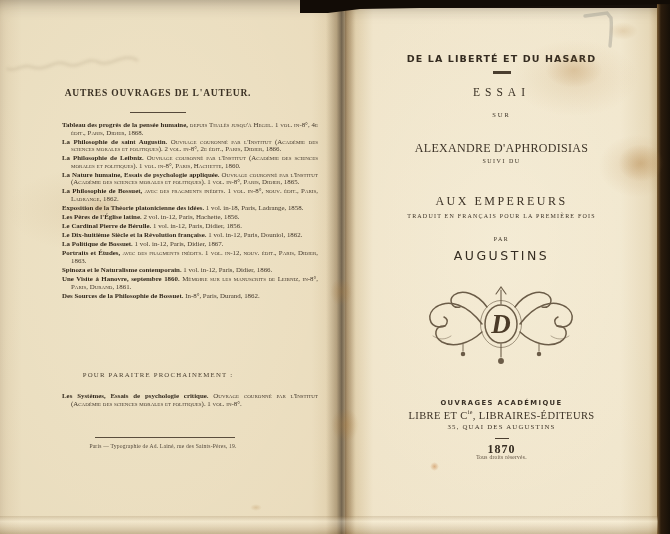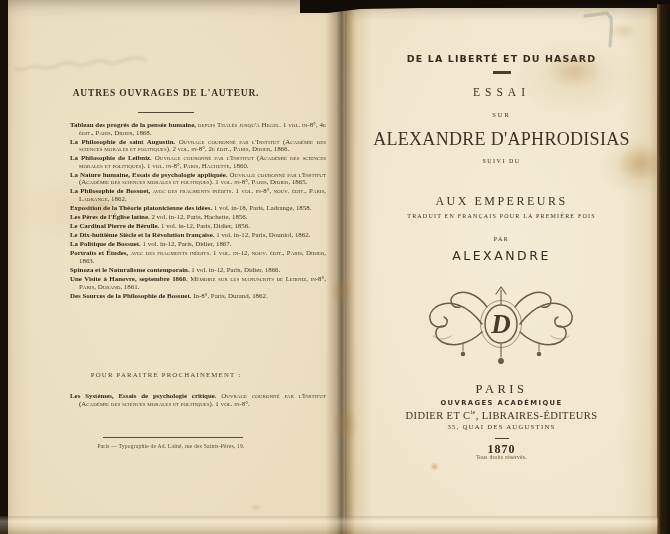--- a/index.html
+++ b/index.html
@@ -3,21 +3,21 @@
 <meta charset="utf-8">
 <style>
   html,body{margin:0;padding:0;background:#0e0a06;}
   .photo{position:relative;width:670px;height:534px;overflow:hidden;background:#17100a;
          font-family:"Liberation Serif", serif;}
   .photo *{box-sizing:border-box;}
 
   
   .page{position:absolute;}
   .page-left{
-    left:8px; top:0; width:362px; height:534px;
+    left:0; top:0; width:362px; height:534px;
     background:
       radial-gradient(ellipse 120px 60px at 90px 210px, rgba(164,120,62,.10), transparent 70%),
       radial-gradient(ellipse 300px 500px at 40% 45%, rgba(255,250,230,.25), transparent 80%),
       linear-gradient(90deg,#dfcfae 0,#e9dcbd 6%,#eadcbd 86%,#d9c6a0 96%,#b79c72 100%);
     box-shadow: inset 0 12px 18px -12px rgba(40,25,10,.45), inset 0 -10px 14px -12px rgba(60,40,18,.35);
     font-family: Liberation Serif, serif;
   }
   .page-right{
     left:345px; top:8px; width:313px; height:526px;
     background:
@@ -64,21 +64,21 @@
     font-size:5.6px; letter-spacing:0.2px; color:#52473a;}
 
   
   .rp-line{position:absolute; left:0; width:313px; text-align:center; color:#3c3226;}
   .rp-series{top:45px; font-family:"DejaVu Sans", sans-serif; font-weight:bold;
     font-size:9.5px; letter-spacing:1.1px; color:#352c21;}
   .rp-rule1{position:absolute; left:148px; top:63px; width:18px;
     border-top:2px solid #4a3e2f; border-bottom:1px solid #4a3e2f; height:2px;}
   .rp-essai{top:78px; font-size:11.5px; letter-spacing:5px; color:#3a3125;}
   .rp-sur{top:103px; font-size:6.5px; letter-spacing:2px;}
-  .rp-main{top:121px; font-size:18px; letter-spacing:0.3px; color:#3e3428; white-space:nowrap;}
+  .rp-main{top:133px; font-size:12px; letter-spacing:0.3px; color:#3e3428; white-space:nowrap;}
   .rp-suivi{top:150px; font-size:6px; letter-spacing:1.5px;}
   .rp-traite{top:165px; font-size:11.5px; letter-spacing:0.3px; color:#3a3126; white-space:nowrap;}
   .rp-empereurs{top:186px; font-size:12px; letter-spacing:2.5px;}
   .rp-traduit{top:205px; font-size:6px; letter-spacing:1.2px;}
   .rp-par{top:228px; font-size:6px; letter-spacing:1.5px;}
   .rp-author{top:240px; font-family:"DejaVu Sans", sans-serif; font-size:12.5px;
     letter-spacing:2.5px; color:#352d22;}
   .rp-ornament{position:absolute; left:76px; top:272px; width:160px; height:96px;}
   .rp-paris{top:374px; font-size:12.5px; letter-spacing:3.5px; color:#382f24;}
   .rp-lib{top:391px; font-family:"DejaVu Sans", sans-serif; font-weight:bold;
@@ -138,21 +138,21 @@
   <div class="page page-right">
     <div class="rp-line rp-series">DE LA LIBERTÉ ET DU HASARD</div>
     <div class="rp-rule1"></div>
     <div class="rp-line rp-essai">ESSAI</div>
     <div class="rp-line rp-sur">SUR</div>
     <div class="rp-line rp-main">ALEXANDRE D'APHRODISIAS</div>
     <div class="rp-line rp-suivi">SUIVI DU</div>
     <div class="rp-line rp-empereurs">AUX EMPEREURS</div>
     <div class="rp-line rp-traduit">TRADUIT EN FRANÇAIS POUR LA PREMIÈRE FOIS</div>
     <div class="rp-line rp-par">PAR</div>
-    <div class="rp-line rp-author">ALEXANDRE</div>
+    <div class="rp-line rp-author">AUGUSTINS</div>
 
     <svg class="rp-ornament" viewBox="0 0 160 96">
       <g stroke="#4e3e2a" fill="none" stroke-width="1.5" stroke-linecap="round" opacity=".82">
         <ellipse cx="80" cy="44" rx="16" ry="19"></ellipse>
         <ellipse cx="80" cy="44" rx="20.5" ry="23.5" stroke-width=".9" opacity=".7"></ellipse>
         <path d="M61,44 C46,24 28,19 15,27 C5,34 8,46 18,47 C26,48 29,40 23,37"></path>
         <path d="M61,52 C48,64 32,68 21,62 C11,56 14,45 24,46"></path>
         <path d="M66,27 C56,13 41,9 33,15 C27,20 31,29 39,27"></path>
         <path d="M99,44 C114,24 132,19 145,27 C155,34 152,46 142,47 C134,48 131,40 137,37"></path>
         <path d="M99,52 C112,64 128,68 139,62 C149,56 146,45 136,46"></path>
@@ -163,23 +163,22 @@
         <path d="M42,64 L42,71" stroke-width=".9"></path>
         <circle cx="42" cy="74" r="1.5" fill="#4e3e2a"></circle>
         <path d="M118,64 L118,71" stroke-width=".9"></path>
         <circle cx="118" cy="74" r="1.5" fill="#4e3e2a"></circle>
         <path d="M30,56 C24,60 18,60 12,56" stroke-width=".8" opacity=".6"></path>
         <path d="M130,56 C136,60 142,60 148,56" stroke-width=".8" opacity=".6"></path>
       </g>
       <text x="80" y="53" font-size="27" text-anchor="middle" fill="#4a3a27" font-family="Liberation Serif, serif" font-style="italic" font-weight="bold">D</text>
     </svg>
 
-    <div class="rp-line rp-paris">PARIS</div>
     <div class="rp-line rp-lib">OUVRAGES ACADÉMIQUE</div>
-    <div class="rp-line rp-pub"><span>DIDIER ET C</span><sup>ie</sup><span>, LIBRAIRES-ÉDITEURS</span></div>
+    <div class="rp-line rp-pub"><span>LIBRE ET C</span><sup>ie</sup><span>, LIBRAIRES-ÉDITEURS</span></div>
     <div class="rp-line rp-addr">35, QUAI DES AUGUSTINS</div>
     <div class="rp-dash"></div>
     <div class="rp-line rp-year">1870</div>
     <div class="rp-line rp-rights">Tous droits réservés.</div>
   </div>
 
   <div class="gutter"></div>
   <div class="edge-right"></div>
   <svg class="edge-top" width="370" height="14" viewBox="0 0 370 14">
     <polygon points="0,0 370,0 370,4 60,9 28,13 0,13" fill="#120c06"></polygon>

